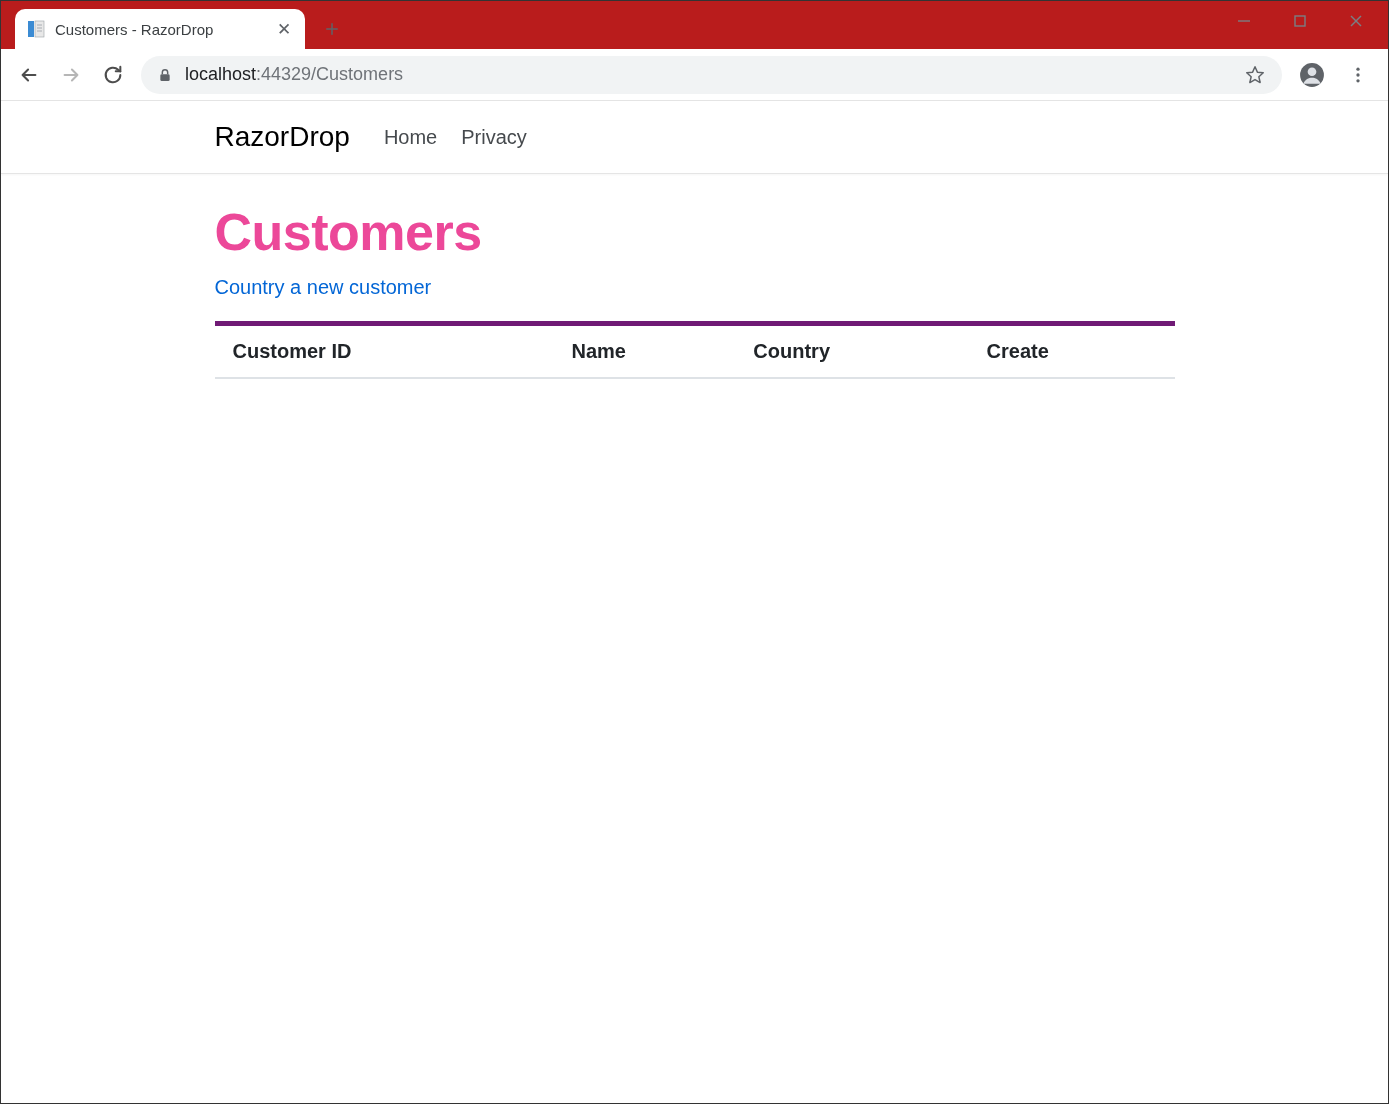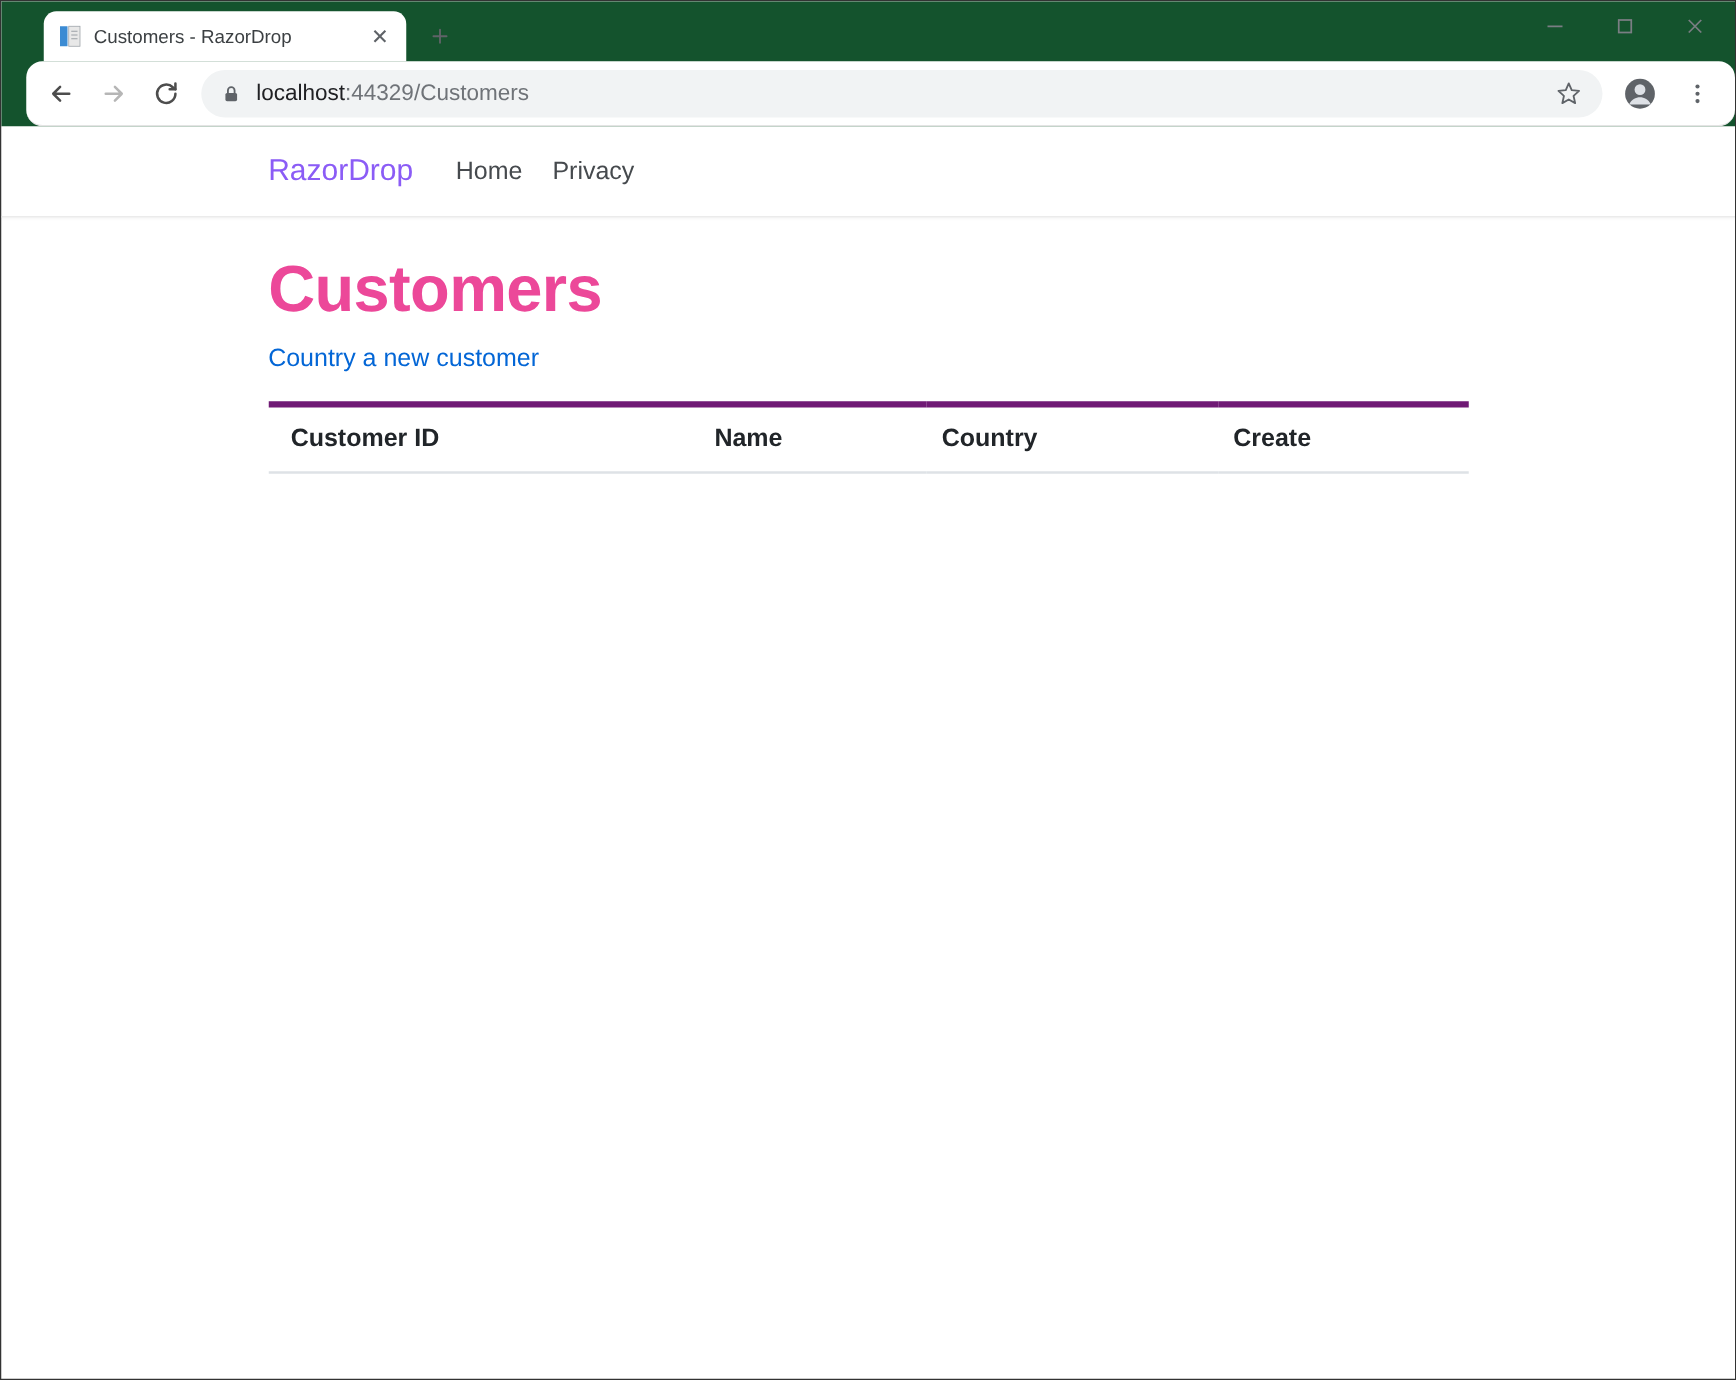--- a/index.html
+++ b/index.html
@@ -8,24 +8,23 @@
       background: #fff;
       width: 1389px;
       height: 1104px;
       border: 1px solid #333;
       display: flex;
       flex-direction: column;
       overflow: hidden;
     }
     
     .browser-chrome {
-      background: #14532d;
+      background: #b91c1c;
       display: flex;
       flex-direction: column;
-      padding-left: 20px;
     }
     .tab-row {
       height: 48px;
       display: flex;
       align-items: flex-end;
       padding-left: 14px;
       position: relative;
     }
     .tab {
       background: #fff;
@@ -89,21 +88,20 @@
     }
     .win-ctrl svg { width: 14px; height: 14px; }
     .toolbar-row {
       background: #fff;
       height: 52px;
       display: flex;
       align-items: center;
       padding: 0 14px;
       gap: 14px;
       border-bottom: 1px solid #e4e4e4;
-      border-radius: 13px;
     }
     .nav-btn {
       width: 28px;
       height: 28px;
       display: flex;
       align-items: center;
       justify-content: center;
       color: #4d4d4d;
       cursor: pointer;
     }
@@ -151,22 +149,22 @@
       margin: 0 auto;
       padding: 0 20px;
     }
     .navbar {
       display: flex;
       align-items: center;
       height: 72px;
       gap: 34px;
     }
     .brand {
-      font-size: 24px;
-      color: #8b5cf6;
+      font-size: 28px;
+      color: #000000;
       font-weight: 400;
     }
     .nav-links { display: flex; gap: 24px; }
     .nav-link {
       font-size: 20px;
       color: #464a4e;
       cursor: pointer;
     }
     .main {
       flex: 1;

